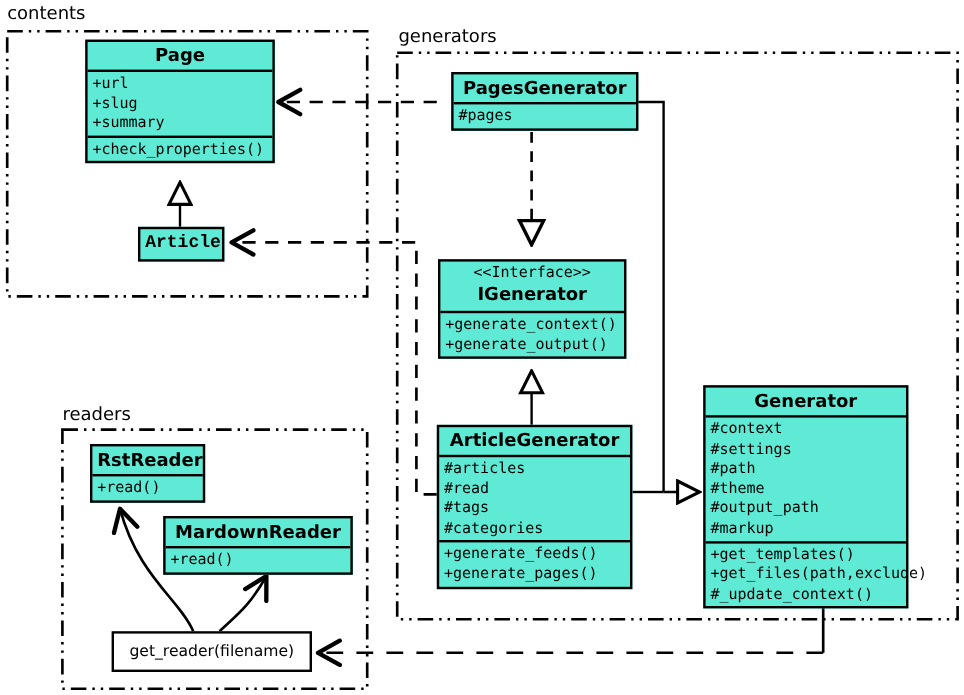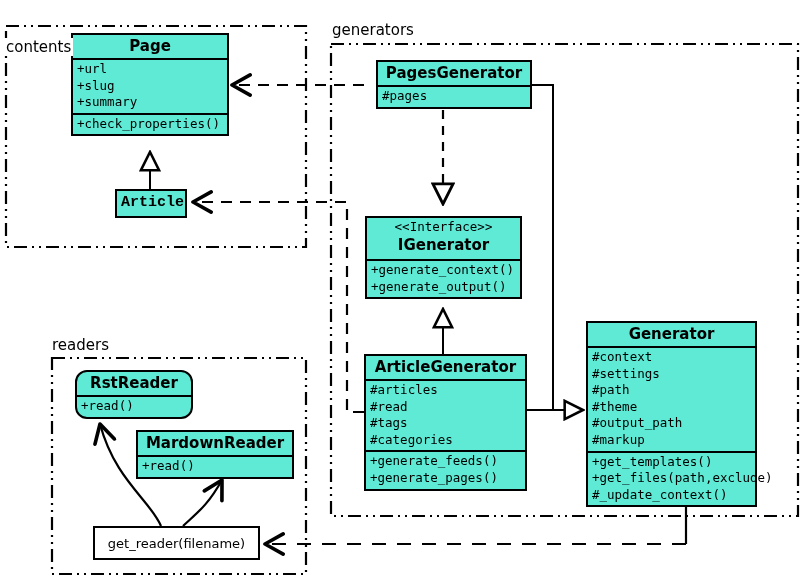--- a/index.html
+++ b/index.html
@@ -143,21 +143,21 @@
 
     <g stroke="#000" stroke-width="2.2" fill="none">
       <path d="M 161 526 C 150 500, 115 480, 100 424" marker-end="url(#openArrow)"></path>
     </g>
 
     <g stroke="#000" stroke-width="2.2" fill="none">
       <path d="M 183 526 C 198 512, 208 505, 222 480" marker-end="url(#openArrow)"></path>
     </g>
   </svg>
 
-  <div class="pkg-label" style="left:4px; top:2px;margin-top:36px;">contents</div>
+  <div class="pkg-label" style="left:4px; top:2px;">contents</div>
 
   <div class="pkg-label" style="left:330px; top:21px;">generators</div>
 
   <div class="pkg-label" style="left:50px; top:336px;">readers</div>
 
   <div class="umlbox" style="left:71px; top:33px; width:158px;">
     <div class="compartment cls-name">Page</div>
     <div class="compartment">
       <div class="member">+url</div>
       <div class="member">+slug</div>
@@ -214,21 +214,21 @@
       <div class="member">#output_path</div>
       <div class="member">#markup</div>
     </div>
     <div class="compartment">
       <div class="member">+get_templates()</div>
       <div class="member">+get_files(path,exclude)</div>
       <div class="member">#_update_context()</div>
     </div>
   </div>
 
-  <div class="umlbox" style="left:75px; top:370px; width:118px;border-radius:12px;">
+  <div class="umlbox" style="left:75px; top:370px; width:96px;">
     <div class="compartment cls-name">RstReader</div>
     <div class="compartment">
       <div class="member">+read()</div>
     </div>
   </div>
 
   <div class="umlbox" style="left:136px; top:430px; width:158px;">
     <div class="compartment cls-name">MardownReader</div>
     <div class="compartment">
       <div class="member">+read()</div>

